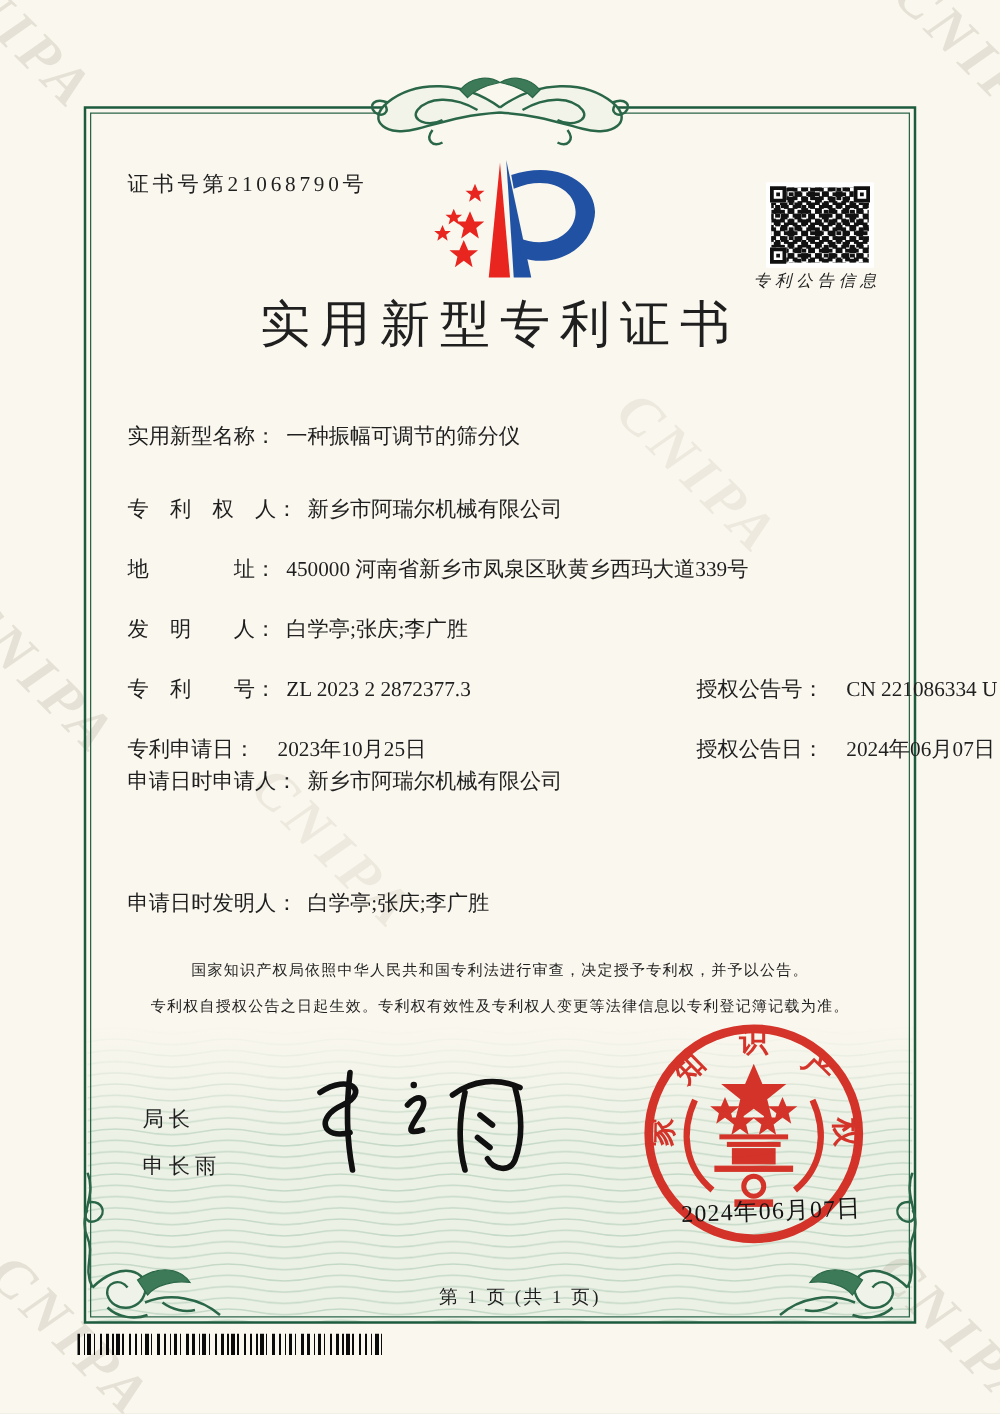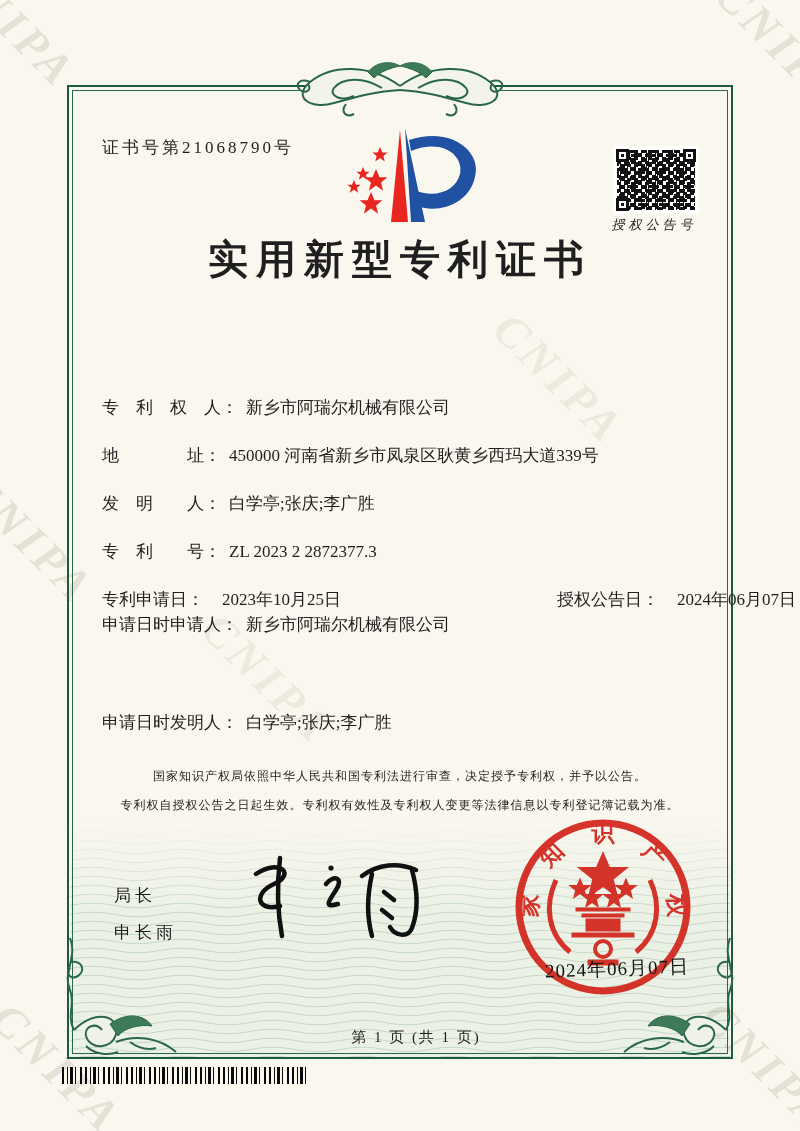--- a/index.html
+++ b/index.html
@@ -41,21 +41,21 @@
       background:
         repeating-conic-gradient(#111 0 25%, transparent 0 50%) 0 0/7px 7px,
         repeating-conic-gradient(#111 0 25%, transparent 0 50%) 2px 3px/11px 9px;
   }
   .finder{position:absolute;width:13px;height:13px;border:3px solid #111;background:#fff;box-sizing:border-box;}
   .finder::after{content:"";position:absolute;inset:2px;background:#111;}
   .f-tl{left:0;top:0;} .f-tr{right:0;top:0;} .f-bl{left:0;bottom:0;}
   .qr-caption{position:absolute;left:592px;top:216px;width:124px;text-align:center;
       font-size:13px;font-style:italic;letter-spacing:4px;z-index:4;}
   .title{position:absolute;left:0;top:232px;width:800px;text-align:center;
-      font-size:40px;font-weight:700;letter-spacing:8px;z-index:4;}
+      font-size:40px;font-weight:400;letter-spacing:8px;z-index:4;}
   
   .row{position:absolute;left:102px;font-size:17px;z-index:4;white-space:nowrap;}
   .row .lab{display:inline-block;min-width:112px;}
   .row .val{margin-left:8px;}
   .pair2{position:absolute;left:455px;top:0;}
   .r1{top:337px;} .r2{top:396px;} .r3{top:444px;} .r4{top:492px;}
   .r5{top:540px;} .r6{top:588px;} .r7{top:613px;} .r8{top:684px;margin-top:27px;}
   
   .statement{position:absolute;left:80px;top:762px;width:640px;text-align:center;
       font-size:12px;line-height:29px;letter-spacing:1px;z-index:4;}
@@ -157,35 +157,41 @@
     <polygon points="75,4 81,98 95,98" fill="#2051a3"></polygon>
     <path d="M79,16 C 122,2 152,28 145,53 C 139,80 109,90 87,82 L 84,66 C 105,75 126,67 130,50 C 134,31 112,14 81,27 Z" fill="#2051a3"></path>
   </svg>
 
   <div class="qr">
     <div class="qr-noise"></div>
     <div class="finder f-tl"></div>
     <div class="finder f-tr"></div>
     <div class="finder f-bl"></div>
   </div>
-  <div class="qr-caption">授权公告号</div>
+  <div class="qr-caption">专利公告信息</div>
 
   <div class="title">实用新型专利证书</div>
 
+  <div class="row r1">
+    <span class="lab">实用新型名称：</span><span class="val">一种振幅可调节的筛分仪</span>
+  </div>
   <div class="row r2">
     <span class="lab">专　利　权　人：</span><span class="val">新乡市阿瑞尔机械有限公司</span>
   </div>
   <div class="row r3">
     <span class="lab">地　　　　址：</span><span class="val">450000 河南省新乡市凤泉区耿黄乡西玛大道339号</span>
   </div>
   <div class="row r4">
     <span class="lab">发　明　　人：</span><span class="val">白学亭;张庆;李广胜</span>
   </div>
   <div class="row r5">
     <span class="lab">专　利　　号：</span><span class="val">ZL 2023 2 2872377.3</span>
+    <span class="pair2">
+      <span class="lab">授权公告号：</span><span class="val">CN 221086334 U</span>
+    </span>
   </div>
   <div class="row r6">
     <span class="lab">专利申请日：</span><span class="val">2023年10月25日</span>
     <span class="pair2">
       <span class="lab">授权公告日：</span><span class="val">2024年06月07日</span>
     </span>
   </div>
   <div class="row r7">
     <span class="lab">申请日时申请人：</span><span class="val">新乡市阿瑞尔机械有限公司</span>
   </div>

